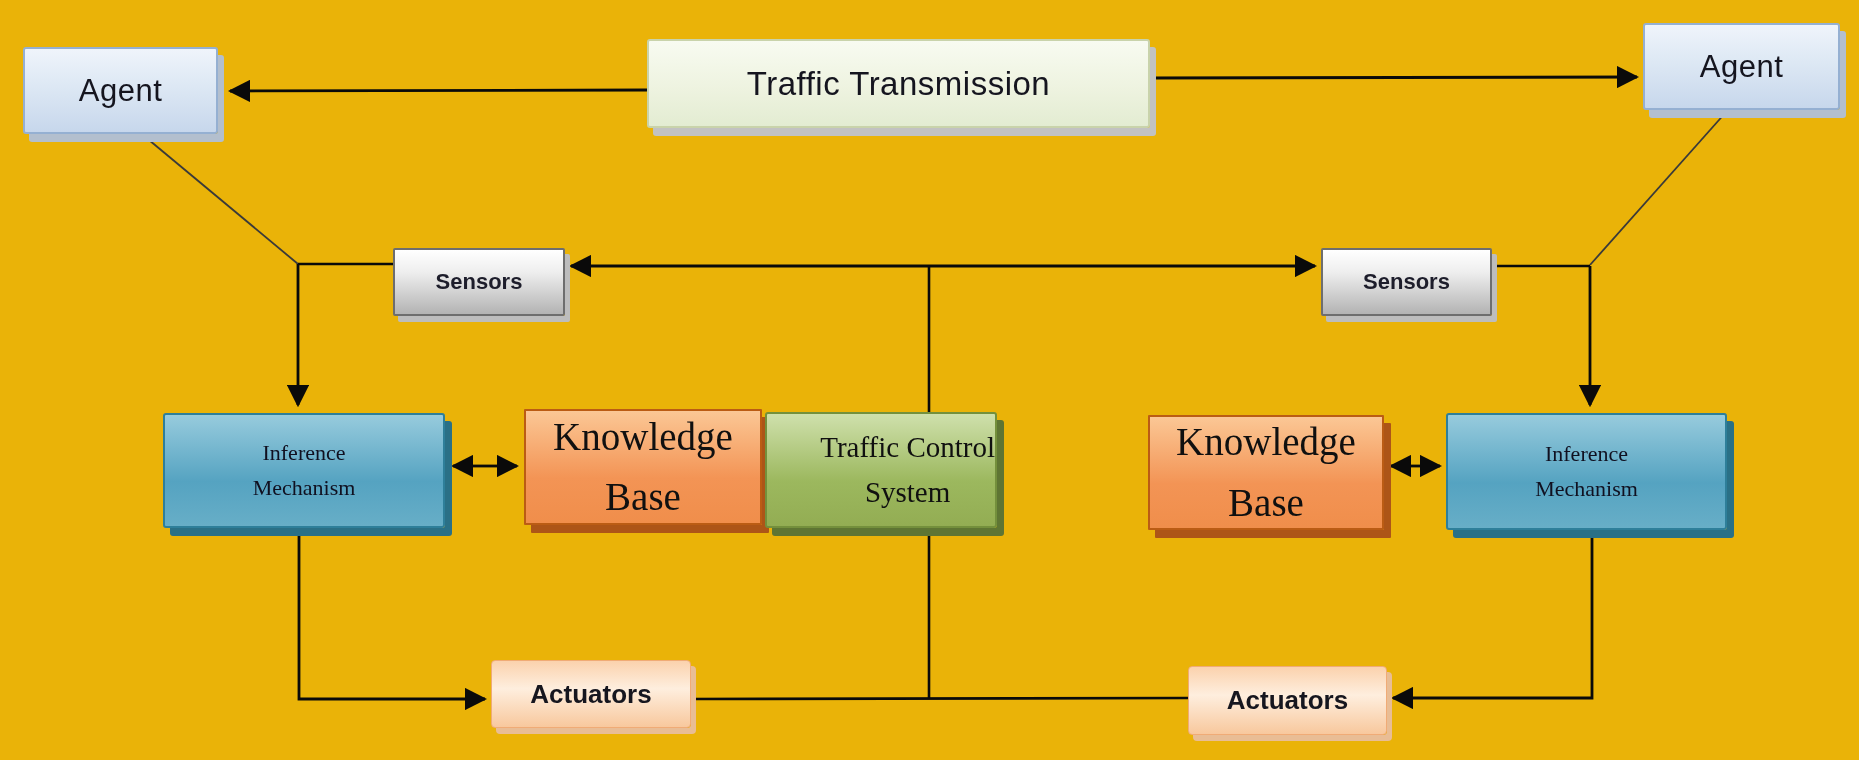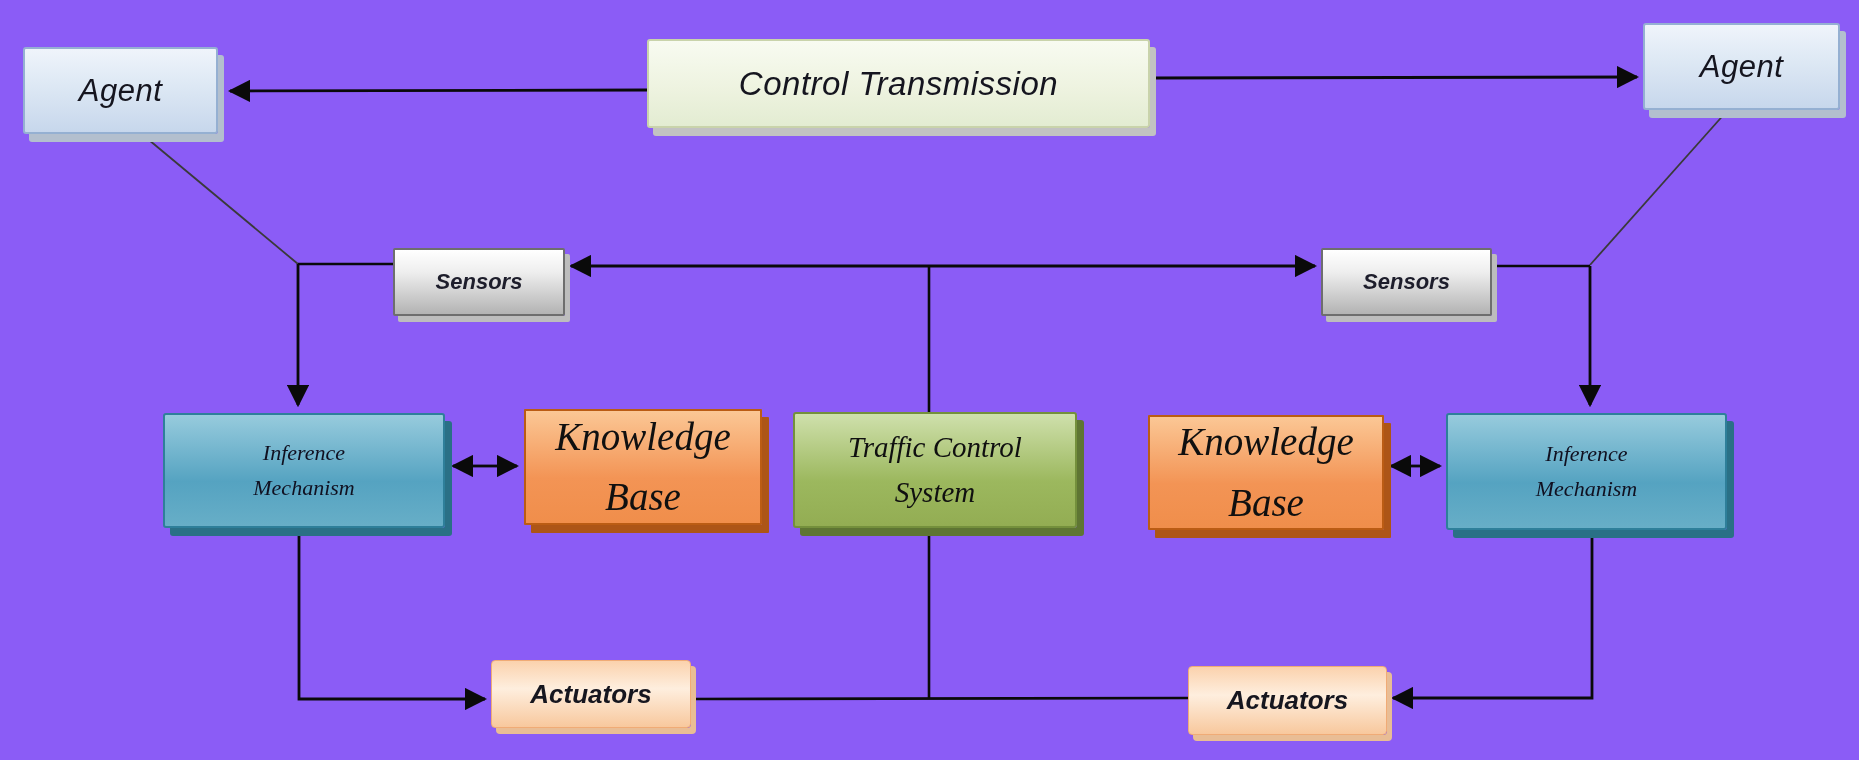--- a/index.html
+++ b/index.html
@@ -1,22 +1,21 @@
 <!DOCTYPE html>
 <html><head>
 <meta charset="utf-8">
 <style>
   html,body{margin:0;padding:0;background:#ffffff;}
   #canvas{
     position:relative;
     width:1859px;height:760px;
-    background:#8b5cf6;
+    background:#eab308;
     font-family:"Liberation Sans", sans-serif;
     overflow:hidden;
-    font-style:italic;
   }
   #connectors{position:absolute;left:0;top:0;pointer-events:none;}
   .node{
     position:absolute;
     box-sizing:border-box;
     display:flex;align-items:center;justify-content:center;
     text-align:center;
     white-space:pre-line;
     color:#15151f;
   }
@@ -123,42 +122,42 @@
 
   <div class="node agent" style="left:23px;top:47px;width:195px;height:87px;">
     <span>Agent</span>
   </div>
 
   <div class="node agent" style="left:1643px;top:23px;width:197px;height:87px;">
     <span>Agent</span>
   </div>
 
   <div class="node mt" style="left:647px;top:39px;width:503px;height:89px;">
-    <span>Control Transmission</span>
+    <span>Traffic Transmission</span>
   </div>
 
   <div class="node sensors" style="left:393px;top:232px;width:172px;height:68px;">
     <span>Sensors</span>
   </div>
 
   <div class="node sensors" style="left:1321px;top:232px;width:171px;height:68px;">
     <span>Sensors</span>
   </div>
 
   <div class="node inference" style="left:163px;top:413px;width:282px;height:115px;">
     <span>Inference
 Mechanism</span>
   </div>
 
   <div class="node knowledge" style="left:524px;top:409px;width:238px;height:116px;">
     <span>Knowledge
 Base</span>
   </div>
 
-  <div class="node tcs" style="left:793px;top:412px;width:284px;height:116px;">
+  <div class="node tcs" style="left:765px;top:412px;width:232px;height:116px;justify-content:flex-end;">
     <span>Traffic Control
 System</span>
   </div>
 
   <div class="node knowledge" style="left:1148px;top:415px;width:236px;height:115px;">
     <span>Knowledge
 Base</span>
   </div>
 
   <div class="node inference" style="left:1446px;top:413px;width:281px;height:117px;">

